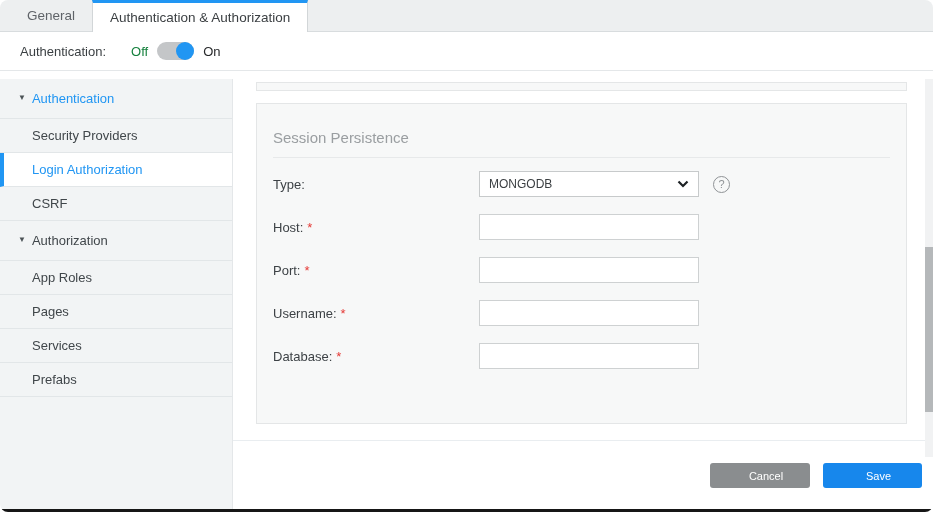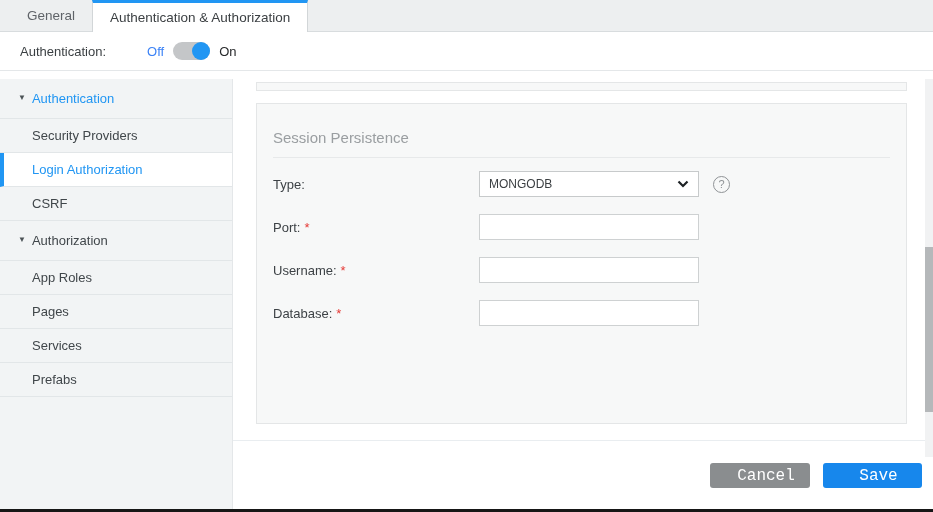--- a/index.html
+++ b/index.html
@@ -1,19 +1,19 @@
 <!DOCTYPE html>
 <html><head>
 <meta charset="utf-8">
 <style>
   * { margin:0; padding:0; box-sizing:border-box; }
   html,body { background:#fff; }
   .app {
     position:relative; width:933px; height:512px; overflow:hidden;
-    font-family:"Liberation Sans", sans-serif; background:#fff;
+    font-family:"Liberation Sans", sans-serif; background:#fff;border-radius:8px;
     -webkit-font-smoothing:antialiased;
   }
 
   
   .tabbar {
     position:absolute; left:0; top:0; right:0; height:32px;
     background:#edeff0; border-bottom:1px solid #d8dcde;
     display:flex; align-items:stretch;
   }
   .tab {
@@ -29,21 +29,21 @@
   }
 
   
   .toolbar {
     position:absolute; left:0; top:32px; right:0; height:39px;
     background:#fff; border-bottom:1px solid #e4e7e9;
     display:flex; align-items:center; padding-left:20px;
     font-size:13px; color:#3a3f42;
   }
   .toolbar .tb-label { color:#3a3f42; }
-  .toolbar .off-label { margin-left:41px; color:#3b82f6; }
+  .toolbar .off-label { margin-left:25px; color:#15803d; }
   .toolbar .on-label  { margin-left:9px;  color:#27292b; }
   .toggle {
     margin-left:9px; width:37px; height:18px; border-radius:9px;
     background:#c4c6c8; position:relative; cursor:pointer; flex:0 0 auto;
   }
   .toggle .knob {
     position:absolute; right:0; top:0; width:18px; height:18px;
     border-radius:50%; background:#2196f3;
   }
 
@@ -96,21 +96,21 @@
   }
   .help {
     width:17px; height:17px; border-radius:50%;
     border:1.5px solid #8f9396; color:#8f9396;
     display:flex; align-items:center; justify-content:center;
     font-size:11px; margin-left:14px; cursor:pointer; flex:0 0 auto;
   }
   .footer-line { position:absolute; left:0; right:0; top:361px; height:1px; background:#e9edf0; }
   .btn {
     position:absolute; top:384px; height:25px; border:none; border-radius:3px;
-    color:#fff; font-size:16px; cursor:pointer; font-family:Liberation Mono, monospace;padding-left:12px;
+    color:#fff; font-size:11px; cursor:pointer; font-family:Liberation Sans, sans-serif;padding-left:12px;
   }
   .btn.cancel { left:477px; width:100px; background:#8a8d8f; }
   .btn.save   { left:590px; width:99px;  background:#1787ec; }
 
   
   .scrollbar {
     position:absolute; right:0; top:0; width:8px; height:378px;
     background:#f1f2f3;
   }
   .scroll-thumb { position:absolute; left:0; width:8px; top:168px; height:165px; background:#b5b8ba; }
@@ -172,20 +172,26 @@
               <span>MONGODB</span>
               <span style="display:flex;">
                 <svg width="12" height="8" viewBox="0 0 12 8">
                   <polyline points="1.5,1.5 6,6 10.5,1.5" fill="none" stroke="#1d2124" stroke-width="2.2"></polyline>
                 </svg>
               </span>
             </div>
             <div class="help">?</div>
           </div>
 
+          <div class="frow">
+            <span class="flabel">
+              <span>Host:</span><span class="star">*</span>
+            </span>
+            <input class="control" type="text" value="" style="">
+          </div>
 
           <div class="frow">
             <span class="flabel">
               <span>Port:</span><span class="star">*</span>
             </span>
             <input class="control" type="text" value="" style="">
           </div>
 
           <div class="frow">
             <span class="flabel">

